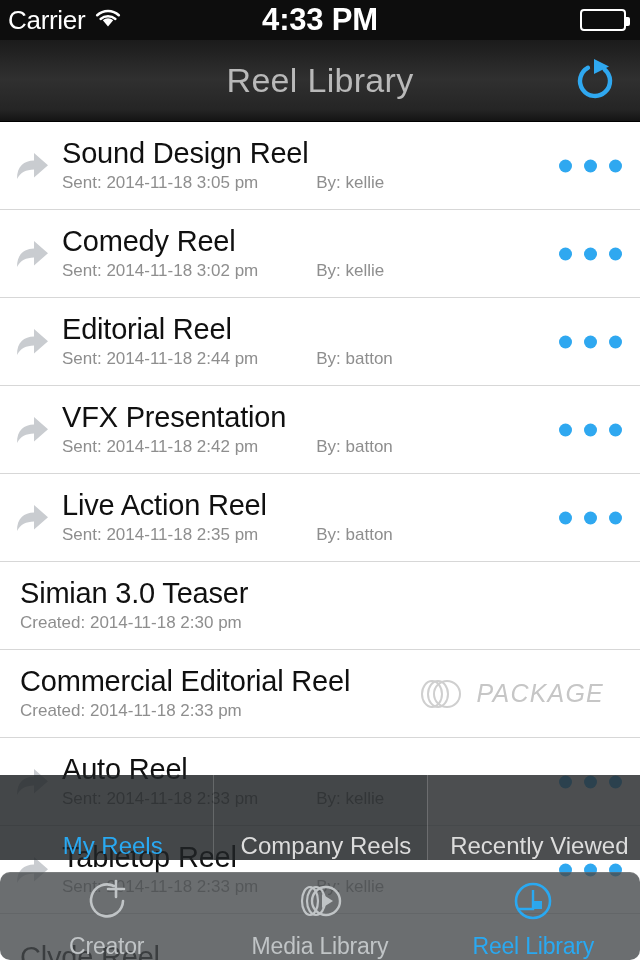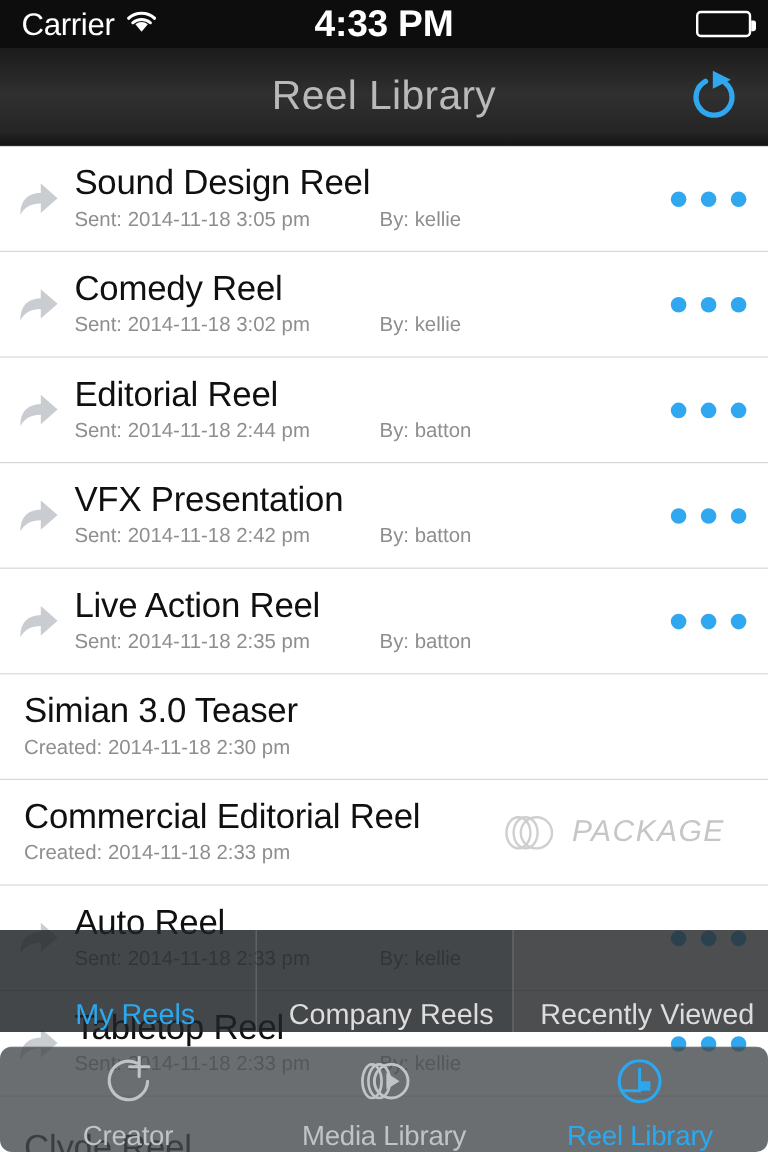--- a/index.html
+++ b/index.html
@@ -9,21 +9,21 @@
     background:#ffffff;
     overflow:hidden;
     position:relative;
   }
 
   
   .statusbar {
     height:40px; background:#0d0d0d; color:#ffffff;
     display:flex; align-items:center; position:relative;
   }
-  .sb-left { display:flex; align-items:center; gap:9px; margin-left:18px; }
+  .sb-left { display:flex; align-items:center; gap:9px; margin-left:8px; }
   .sb-carrier { font-size:26px; letter-spacing:-0.3px; }
   .sb-center {
     position:absolute; left:0; right:0; text-align:center;
     font-size:31px; font-weight:bold; letter-spacing:-0.2px;
   }
   .sb-right { margin-left:auto; margin-right:14px; display:flex; align-items:center; }
   .battery { position:relative; width:46px; height:22px; border:2px solid #fff;
              border-radius:4px; padding:2px; }
   .battery .fill { width:100%; height:100%; background:#fff; border-radius:1px; }
   .battery:after { content:""; position:absolute; right:-6px; top:6px; width:4px;

